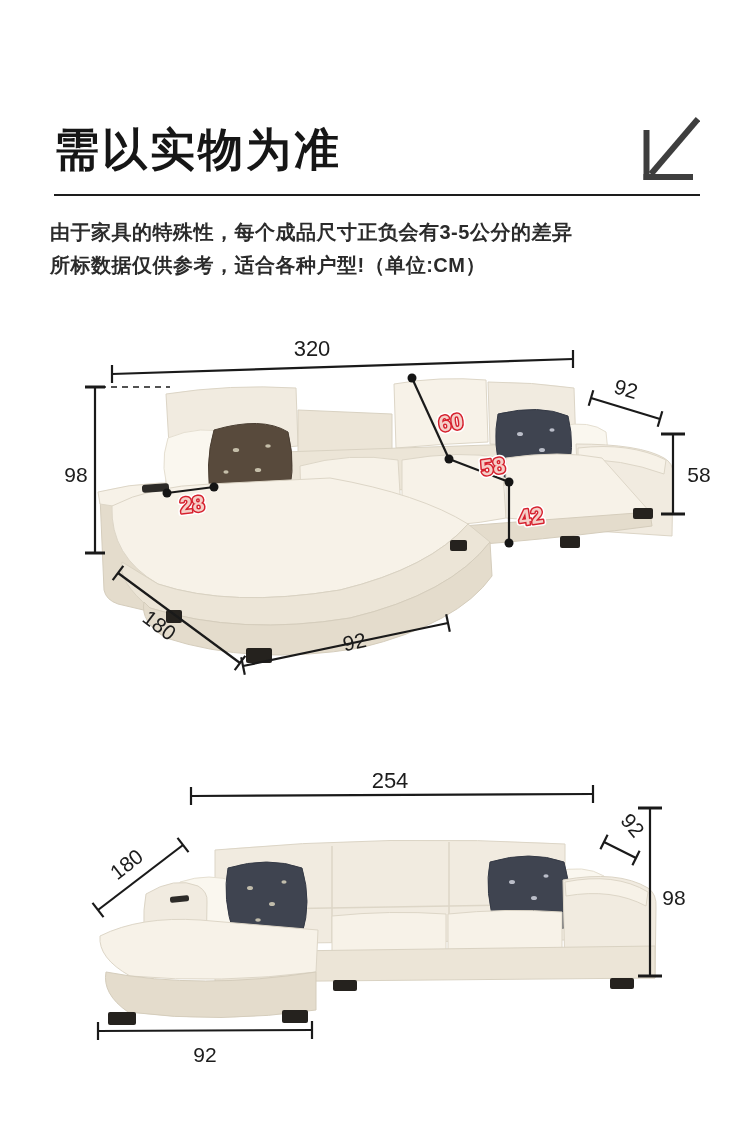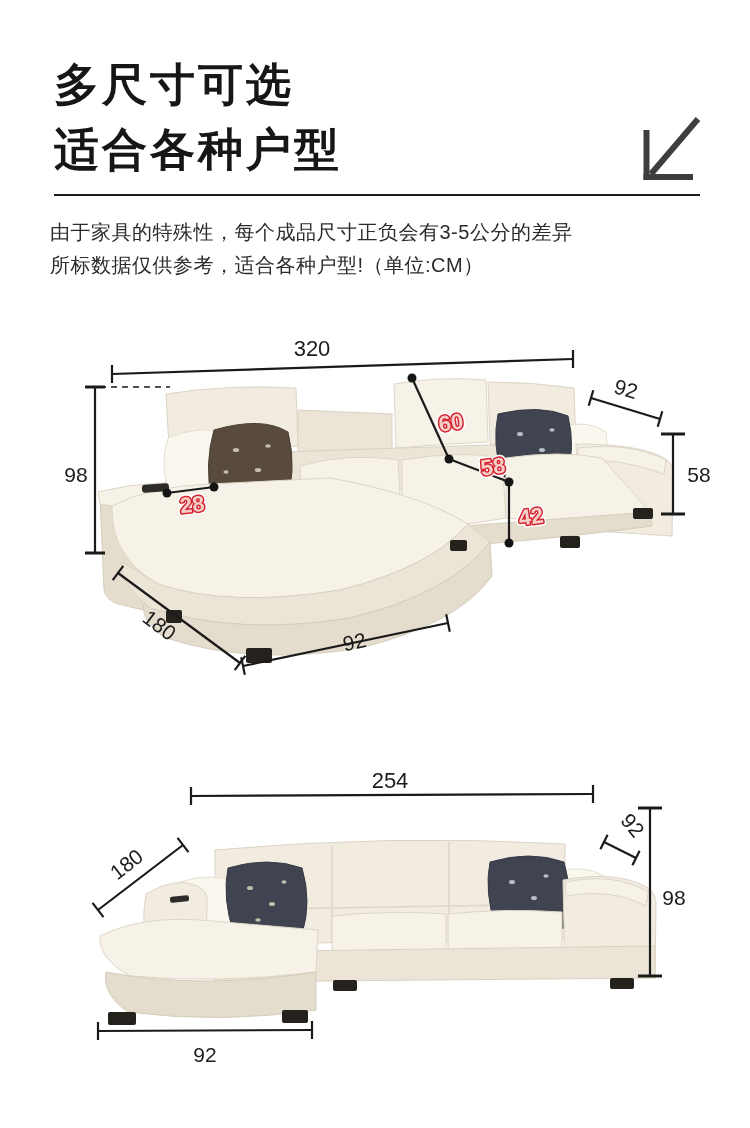--- a/index.html
+++ b/index.html
@@ -4,21 +4,21 @@
 <style>
   html,body{margin:0;padding:0;background:#fff;}
   .page{position:relative;width:750px;height:1128px;background:#fff;overflow:hidden;
         font-family:"Liberation Sans", sans-serif;}
   .title{position:absolute;left:54px;font-size:45px;font-weight:700;color:#161616;
          letter-spacing:3px;line-height:1;}
   .title.l1{top:62px;}
   .title.l2{top:127px;}
   .arrow-wrap{position:absolute;left:638px;top:114px;width:62px;height:70px;}
   .divider{position:absolute;left:54px;top:194px;width:646px;height:2px;background:#1d1d1d;}
-  .note{position:absolute;left:50px;font-size:20px;color:#2b2b2b;letter-spacing:0.5px;line-height:1;}
+  .note{position:absolute;left:50px;font-size:20px;color:#2b2b2b;letter-spacing:0.5px;line-height:1;font-weight:bold;}
   .note.n1{top:222px;}
   .note.n2{top:255px;}
   .sofa-svg{position:absolute;left:0;}
   #sofa1{top:330px;}
   #sofa2{top:730px;}
 
   
   .dline{stroke:#1a1a1a;stroke-width:2.2;fill:none;}
   .dcap{stroke:#1a1a1a;stroke-width:3;fill:none;}
   .ddash{stroke:#1a1a1a;stroke-width:1.6;stroke-dasharray:6 5;fill:none;}
@@ -40,22 +40,21 @@
   .speck{fill:#d8d2bc;opacity:0.85;}
   .speck2{fill:#c9ccd6;opacity:0.9;}
   .foot{fill:#25221e;}
   .gadget{fill:#2d2b28;}
 </style>
 </head>
 <body>
 
 <div class="page">
 
-  <div class="title l1">多尺寸可选</div>
-  <div class="title l2">适合各种户型</div>
+  <div class="title l2">需以实物为准</div>
 
   <div class="arrow-wrap">
     <svg width="62" height="70" viewBox="0 0 62 70">
       <line x1="60" y1="5" x2="13" y2="60" stroke="#3e3e3e" stroke-width="6"></line>
       <line x1="8.5" y1="16" x2="8.5" y2="66" stroke="#3e3e3e" stroke-width="6"></line>
       <line x1="5.5" y1="63" x2="55" y2="63" stroke="#3e3e3e" stroke-width="6"></line>
     </svg>
   </div>
 
   <div class="divider"></div>

